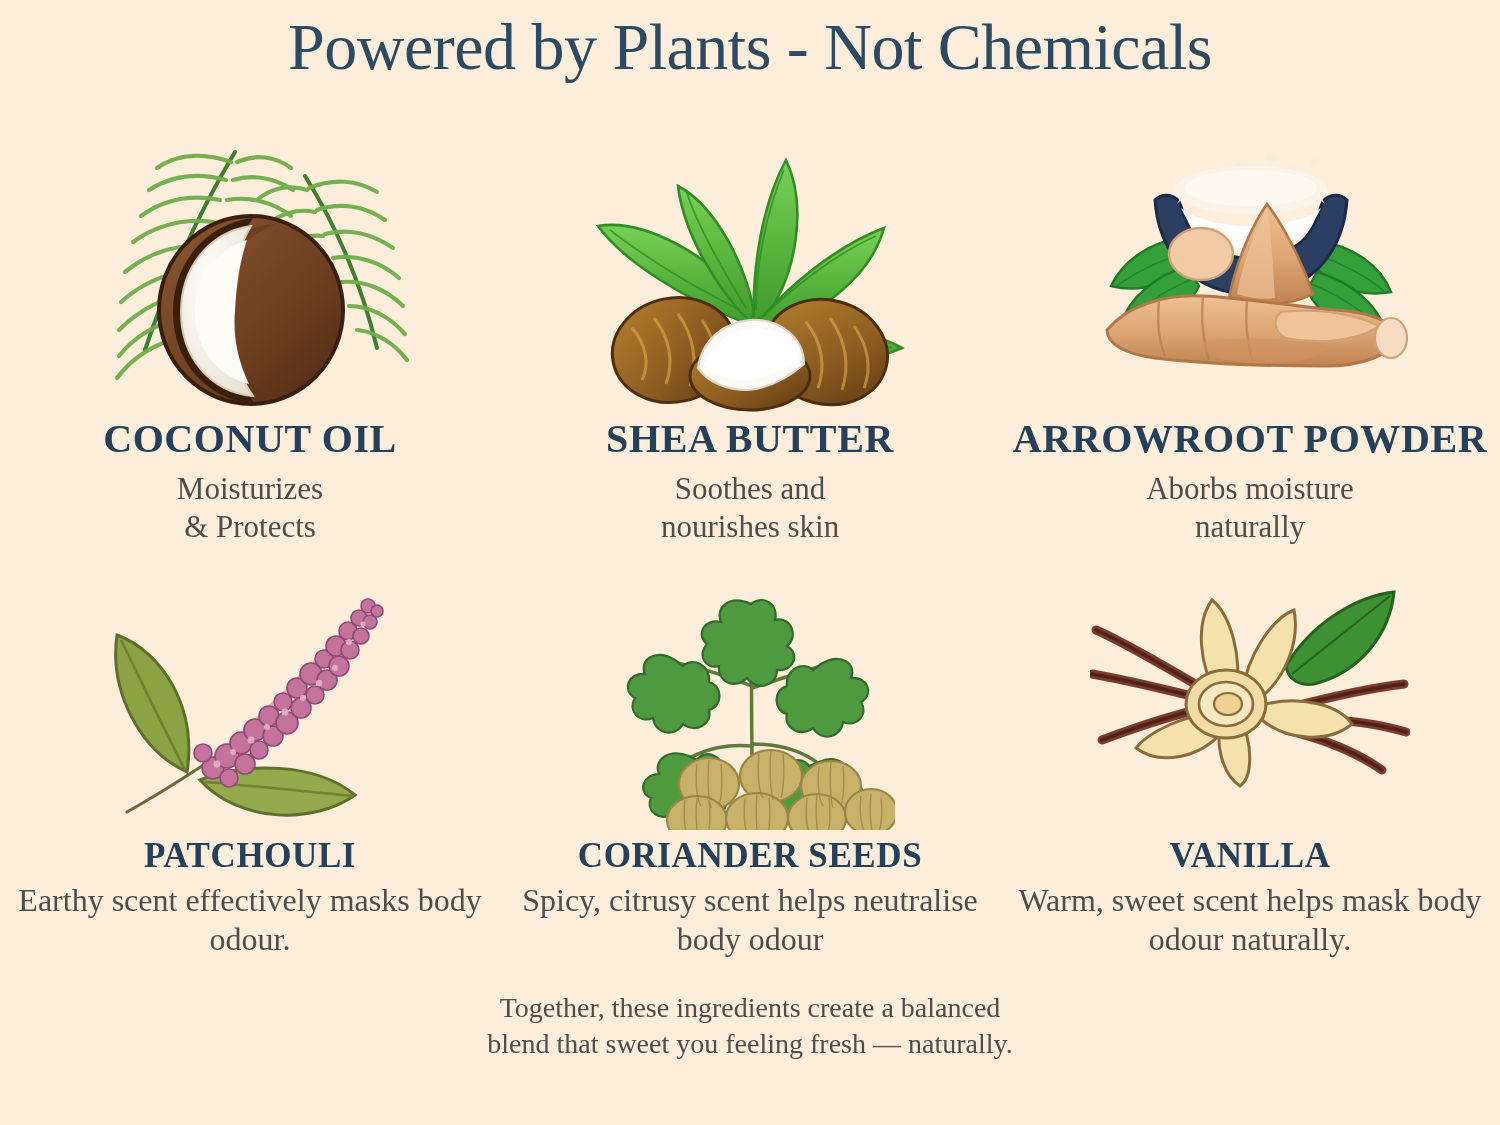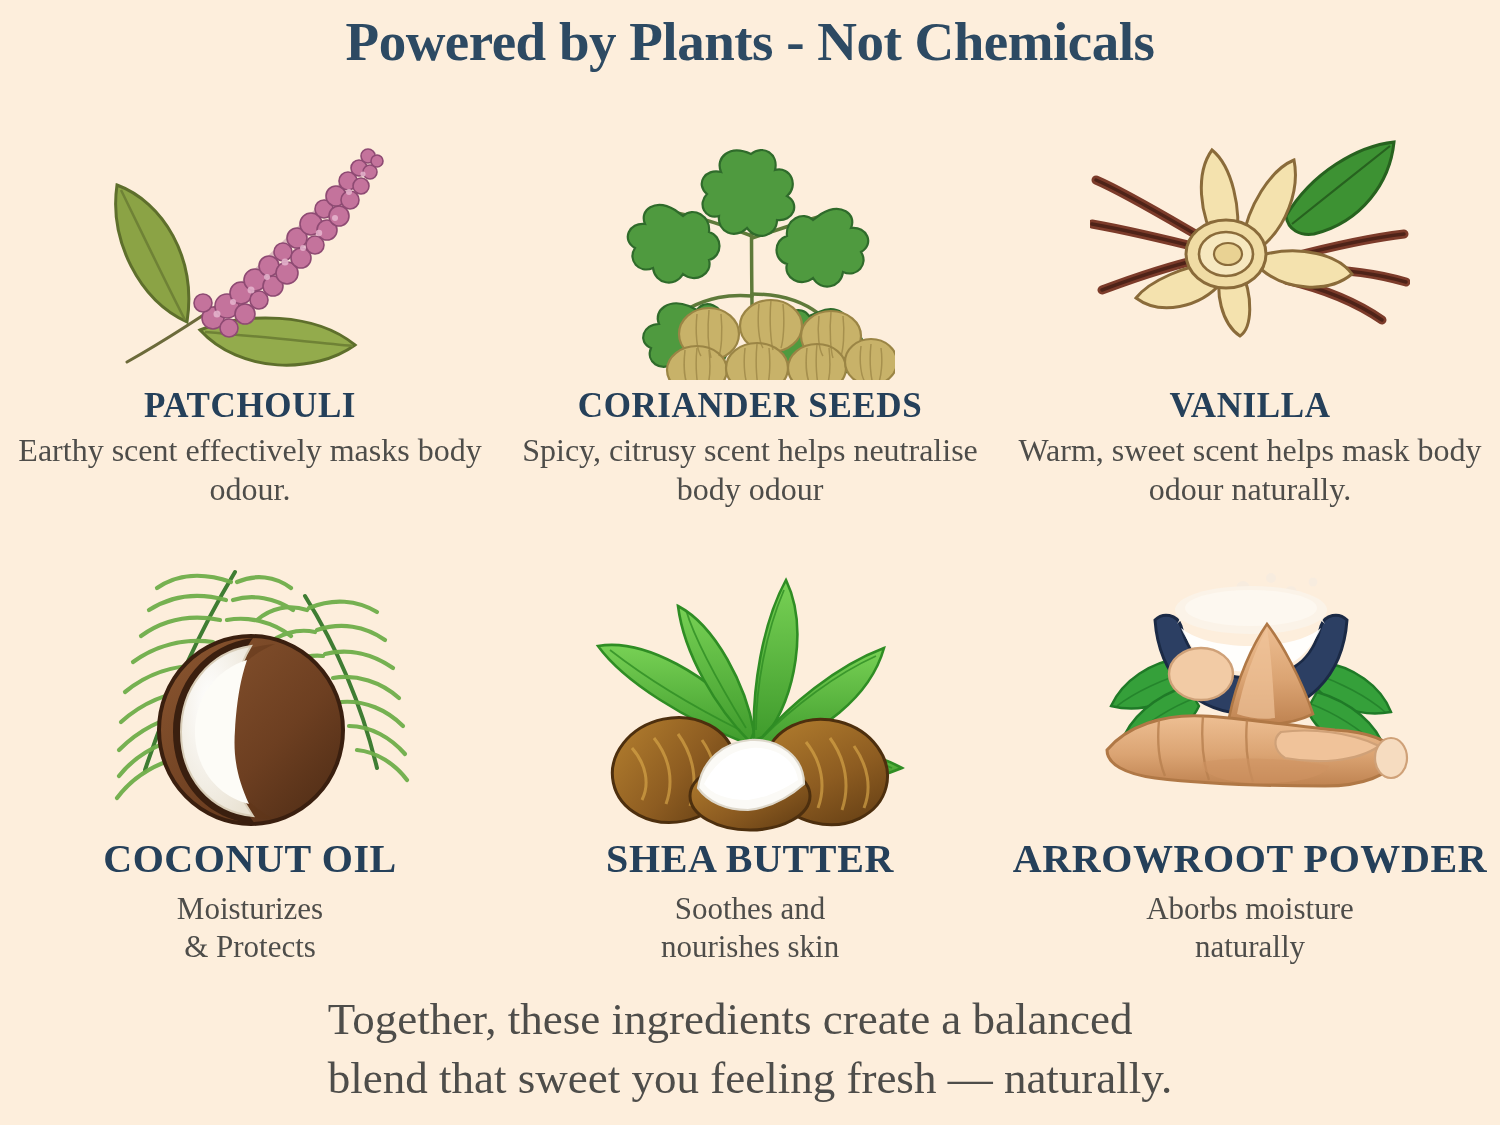--- a/index.html
+++ b/index.html
@@ -28,22 +28,22 @@
   
   .title-bar {
     width: 100%;
     text-align: center;
     padding-top: 14px;
     height: 112px;
     flex: 0 0 auto;
   }
   .title {
     font-family: "Liberation Serif", "DejaVu Serif", serif;
-    font-weight: 700;
-    font-size: 55px;
+    font-weight: 400;
+    font-size: 66px;
     line-height: 1;
     letter-spacing: -0.5px;
     color: #2d4a63;
     white-space: nowrap;
   }
 
   
   .row {
     display: flex;
     width: 100%;
@@ -95,33 +95,225 @@
 
   
   .footer {
     flex: 1 1 auto;
     display: flex;
     align-items: flex-start;
     justify-content: center;
     padding-top: 8px;
   }
   .footer-text {
-    font-size: 45px;
+    text-align: center;
+    font-size: 28px;
     line-height: 1.3;
     color: #4e4d4a;
   }
   .footer-line { display: block; }
 </style>
 </head>
 <body>
 
 <div class="page">
 
   <div class="title-bar">
     <h1 class="title">Powered by Plants - Not Chemicals</h1>
+  </div>
+
+  <div class="row row-2">
+
+    <div class="cell">
+      <div class="art">
+        <svg width="330" height="280" viewBox="0 0 330 280">
+          <defs>
+            <linearGradient id="huskG" x1="0" y1="0" x2="1" y2="1">
+              <stop offset="0%" stop-color="#8b5630"></stop>
+                <stop offset="60%" stop-color="#6d3f21"></stop>
+              <stop offset="100%" stop-color="#4b2a14"></stop>
+            </linearGradient>
+            <radialGradient id="fleshG" cx="40%" cy="35%" r="75%">
+              <stop offset="0%" stop-color="#ffffff"></stop>
+                <stop offset="100%" stop-color="#eae3d4"></stop>
+            </radialGradient>
+          </defs>
+
+          <g stroke="#5ba03f" stroke-width="3" fill="none" stroke-linecap="round">
+            <path d="M150 20 C120 70 86 140 60 218" stroke="#3f7d33" stroke-width="4"></path>
+            <path d="M220 44 C250 92 276 150 292 216" stroke="#3f7d33" stroke-width="4"></path>
+          </g>
+          <g stroke="#6fae4a" stroke-width="4.2" fill="none" stroke-linecap="round" opacity="0.95">
+
+            <path d="M146 30 C118 20 92 22 72 36"></path>  
+              <path d="M141 48 C112 40 86 44 64 58"></path>
+            <path d="M135 68 C105 62 78 68 56 84"></path>  
+              <path d="M128 90 C98 86 70 94 48 110"></path>
+            <path d="M120 114 C90 112 62 122 40 140"></path>
+              <path d="M112 138 C82 140 56 152 36 170"></path>
+            <path d="M104 162 C76 166 52 180 34 198"></path>
+              <path d="M96 186 C70 192 48 206 34 224"></path>
+            <path d="M86 208 C62 216 44 230 32 246"></path>
+            <path d="M152 30 C170 22 190 24 206 36"></path> 
+              <path d="M148 48 C168 42 190 46 208 58"></path>
+            <path d="M142 68 C164 64 188 70 206 84"></path>
+
+            <path d="M224 56 C248 46 272 48 292 60"></path> 
+              <path d="M232 78 C256 70 280 74 300 88"></path>
+            <path d="M240 102 C264 96 288 102 308 116"></path>
+              <path d="M248 126 C272 122 296 130 314 146"></path>
+            <path d="M256 150 C280 148 302 158 318 174"></path>
+              <path d="M264 174 C286 174 306 186 320 202"></path>
+            <path d="M272 198 C292 200 310 212 322 228"></path>
+            <path d="M222 58 C204 52 186 56 172 68"></path>  
+              <path d="M230 80 C212 76 194 82 180 94"></path>
+            <path d="M238 104 C220 102 202 110 190 122"></path>
+          </g>
+
+          <ellipse cx="166" cy="178" rx="92" ry="94" fill="url(#huskG)" stroke="#3a1f0f" stroke-width="4"></ellipse>
+          <path d="M190 92 C134 96 92 136 94 188 C96 238 140 270 186 266 C150 244 128 208 130 172
+                   C132 136 156 106 190 92 Z" fill="#5f3518" opacity="0.45"></path>
+
+          <path d="M168 86 C120 92 88 132 88 180 C88 230 122 268 170 272
+                   C150 244 138 210 140 176 C142 138 152 108 168 86 Z" fill="#3a1f0f"></path>
+          <path d="M166 94 C124 100 96 136 96 180 C96 226 126 260 168 264
+                   C150 238 142 208 144 176 C146 140 154 114 166 94 Z" fill="url(#fleshG)" stroke="#d8cdb8" stroke-width="2"></path>
+          <path d="M162 108 C130 118 110 146 110 180 C110 216 132 244 164 252
+                   C152 226 148 204 150 178 C152 146 156 126 162 108 Z" fill="#fdfcf7"></path>
+        </svg>
+      </div>
+      <div class="cap-name">COCONUT OIL</div>
+      <div class="cap-desc">Moisturizes<br>&amp; Protects</div>
+    </div>
+
+    <div class="cell">
+      <div class="art">
+        <svg width="320" height="260" viewBox="0 0 320 260">
+          <defs>
+            <linearGradient id="leafG" x1="0" y1="0" x2="0" y2="1">
+              <stop offset="0%" stop-color="#78d155"></stop>
+                <stop offset="100%" stop-color="#3f9b2c"></stop>
+            </linearGradient>
+            <linearGradient id="nutG" x1="0" y1="0" x2="1" y2="1">
+              <stop offset="0%" stop-color="#b5802f"></stop>
+                <stop offset="55%" stop-color="#8d5c21"></stop>
+              <stop offset="100%" stop-color="#5e3a12"></stop>
+            </linearGradient>
+          </defs>
+
+          <g fill="url(#leafG)" stroke="#2f8d24" stroke-width="2.6">
+            <path d="M158 172 C96 148 34 110 8 74 C54 66 122 104 158 152 Z"></path>
+            <path d="M160 170 C126 136 94 82 88 34 C126 54 156 114 164 160 Z"></path>
+            <path d="M164 168 C162 118 172 52 196 8 C218 54 206 124 176 164 Z"></path>
+            <path d="M168 170 C198 134 246 94 294 76 C280 126 228 164 178 178 Z"></path>
+            <path d="M166 176 C204 168 268 172 312 196 C268 216 200 206 168 186 Z"></path>
+          </g>
+          <g stroke="#2f8d24" stroke-width="1.8" fill="none" opacity="0.8">
+            <path d="M150 158 C106 136 56 106 20 78"></path>
+            <path d="M156 156 C134 120 106 72 96 38"></path>
+            <path d="M166 158 C166 114 176 60 194 18"></path>
+            <path d="M172 166 C204 134 246 102 286 84"></path>
+            <path d="M172 180 C208 174 262 178 302 196"></path>
+          </g>
+
+          <g>
+            <ellipse cx="84" cy="198" rx="62" ry="52" fill="url(#nutG)" stroke="#4d2f0e" stroke-width="3" transform="rotate(-12 84 198)"></ellipse>
+            <g stroke="#d9a84a" stroke-width="3" fill="none" opacity="0.65">
+              <path d="M42 176 C56 192 60 212 52 228"></path>
+                <path d="M64 166 C80 186 84 210 76 232"></path>
+              <path d="M88 162 C104 184 108 210 100 234"></path>
+                <path d="M112 168 C126 188 130 212 122 232"></path>
+            </g>
+            <ellipse cx="236" cy="200" rx="62" ry="52" fill="url(#nutG)" stroke="#4d2f0e" stroke-width="3" transform="rotate(14 236 200)"></ellipse>
+            <g stroke="#d9a84a" stroke-width="3" fill="none" opacity="0.65">
+              <path d="M194 182 C208 198 212 218 204 234"></path>
+                <path d="M216 170 C232 190 236 214 228 236"></path>
+              <path d="M240 166 C256 188 260 214 252 238"></path>
+                <path d="M264 174 C278 194 282 216 274 236"></path>
+            </g>
+
+            <ellipse cx="160" cy="224" rx="60" ry="34" fill="url(#nutG)" stroke="#4d2f0e" stroke-width="3"></ellipse>
+            <path d="M108 216 C112 188 134 170 160 168 C190 166 214 186 214 212
+                     C196 228 176 236 158 238 C136 238 118 230 108 216 Z" fill="#fbfaf6" stroke="#ded8cb" stroke-width="2.2"></path>
+            <path d="M114 212 C124 192 140 178 162 176 C188 174 206 190 208 208
+                     C190 220 174 226 158 228 C136 228 122 222 114 212 Z" fill="#ffffff"></path>
+          </g>
+        </svg>
+      </div>
+      <div class="cap-name">SHEA BUTTER</div>
+      <div class="cap-desc">Soothes and<br>nourishes skin</div>
+    </div>
+
+    <div class="cell">
+      <div class="art">
+        <svg width="330" height="240" viewBox="0 0 330 240" style="margin-bottom:26px">
+          <defs>
+            <linearGradient id="rootG" x1="0" y1="0" x2="0" y2="1">
+              <stop offset="0%" stop-color="#eebf93"></stop>
+                <stop offset="55%" stop-color="#dba473"></stop>
+              <stop offset="100%" stop-color="#bf8351"></stop>
+            </linearGradient>
+          </defs>
+
+          <g fill="#f7ece0" opacity="0.85">
+            <circle cx="158" cy="22" r="7"></circle>
+              <circle cx="186" cy="12" r="5"></circle>
+            <circle cx="206" cy="26" r="6"></circle>
+              <circle cx="136" cy="34" r="5"></circle>
+            <circle cx="228" cy="16" r="4.5"></circle>
+          </g>
+
+          <g fill="#35a03a" stroke="#1f7a27" stroke-width="2.4">
+            <path d="M96 92 C66 96 38 114 26 140 C58 148 92 136 108 112 Z"></path>
+            <path d="M102 120 C70 130 44 152 36 178 C70 182 102 166 114 140 Z"></path>
+            <path d="M236 96 C268 100 296 120 306 146 C272 152 240 138 226 114 Z"></path>
+            <path d="M232 126 C266 136 292 158 300 184 C264 188 234 170 222 144 Z"></path>
+          </g>
+          <g stroke="#1f7a27" stroke-width="1.6" fill="none" opacity="0.7">
+            <path d="M104 106 C80 112 50 126 32 140"></path>
+              <path d="M110 132 C84 142 58 160 40 176"></path>
+            <path d="M230 108 C254 116 282 130 300 146"></path>
+              <path d="M226 138 C252 148 278 166 296 182"></path>
+          </g>
+
+          <g>
+            <path d="M70 54 C78 46 92 48 96 60 C104 92 124 112 166 112 C208 112 228 92 236 60
+                     C240 48 254 46 262 54 C258 110 222 148 166 148 C110 148 74 110 70 54 Z" fill="#2c3f63" stroke="#1b2a46" stroke-width="3"></path>
+            <path d="M96 62 C110 92 130 106 166 106 C202 106 222 92 236 62
+                     C224 72 200 80 166 80 C132 80 108 72 96 62 Z" fill="#ffffff" opacity="0.9"></path>
+            <path d="M92 58 C104 36 132 22 166 22 C200 22 228 36 240 58
+                     C224 42 198 34 166 34 C134 34 108 42 92 58 Z" fill="#fbf3e8"></path>
+            <ellipse cx="166" cy="44" rx="76" ry="24" fill="#fbf3e8"></ellipse>
+            <ellipse cx="166" cy="42" rx="66" ry="18" fill="#fdf8f0"></ellipse>
+          </g>
+
+          <path d="M182 58 C196 76 216 112 228 148 C204 160 168 162 144 152
+                   C152 112 168 78 182 58 Z" fill="url(#rootG)" stroke="#b07846" stroke-width="2.6"></path>
+          <path d="M182 62 C170 84 158 116 152 148 C164 152 178 154 190 152
+                   C188 118 186 86 182 62 Z" fill="#f0c39a" opacity="0.7"></path>
+          <ellipse cx="116" cy="108" rx="32" ry="26" fill="#f2cba5" stroke="#cfa178" stroke-width="2.4"></ellipse>
+
+          <path d="M22 184 C42 160 78 148 118 150 C160 152 206 160 250 164
+                   C284 166 306 174 314 190 C306 210 276 220 240 220
+                   C186 220 120 218 70 212 C40 208 22 198 22 184 Z" fill="url(#rootG)" stroke="#b07846" stroke-width="3"></path>
+          <g stroke="#b8804f" stroke-width="2.4" fill="none" opacity="0.8">
+            <path d="M74 154 C72 176 74 196 80 210"></path>
+            <path d="M118 150 C116 174 118 196 124 214"></path>
+            <path d="M162 154 C160 178 162 198 168 216"></path>
+          </g>
+          <path d="M196 166 C226 162 266 166 294 180 C272 196 232 198 200 192
+                   C188 184 188 172 196 166 Z" fill="#f0c39a" stroke="#cfa178" stroke-width="2.2"></path>
+          <path d="M118 196 C152 190 202 192 244 200 C238 214 196 220 152 216
+                   C126 212 114 204 118 196 Z" fill="#cf9462" opacity="0.55"></path>
+          <ellipse cx="306" cy="192" rx="16" ry="20" fill="#f6dcc0" stroke="#cfa178" stroke-width="2.2"></ellipse>
+        </svg>
+      </div>
+      <div class="cap-name">ARROWROOT POWDER</div>
+      <div class="cap-desc">Aborbs moisture<br>naturally</div>
+    </div>
   </div>
 
   <div class="row row-1">
 
     <div class="cell">
       <div class="art">
         <svg width="290" height="250" viewBox="0 0 290 250">
           <g stroke="#6c6a3a" stroke-width="3" fill="none" stroke-linecap="round">
             <path d="M22 232 C70 205 110 178 150 150"></path>
           </g>
@@ -276,211 +468,20 @@
             <ellipse cx="136" cy="116" rx="27" ry="22" fill="#f6e8bf" stroke="#8a6b3a" stroke-width="2.6"></ellipse>
             <ellipse cx="138" cy="116" rx="14" ry="11" fill="#e9d293" stroke="#8a6b3a" stroke-width="2.2"></ellipse>
           </g>
         </svg>
       </div>
       <div class="cap-name">VANILLA</div>
       <div class="cap-desc">Warm, sweet scent helps mask body odour naturally.</div>
     </div>
   </div>
 
-  <div class="row row-2">
-
-    <div class="cell">
-      <div class="art">
-        <svg width="330" height="280" viewBox="0 0 330 280">
-          <defs>
-            <linearGradient id="huskG" x1="0" y1="0" x2="1" y2="1">
-              <stop offset="0%" stop-color="#8b5630"></stop>
-                <stop offset="60%" stop-color="#6d3f21"></stop>
-              <stop offset="100%" stop-color="#4b2a14"></stop>
-            </linearGradient>
-            <radialGradient id="fleshG" cx="40%" cy="35%" r="75%">
-              <stop offset="0%" stop-color="#ffffff"></stop>
-                <stop offset="100%" stop-color="#eae3d4"></stop>
-            </radialGradient>
-          </defs>
-
-          <g stroke="#5ba03f" stroke-width="3" fill="none" stroke-linecap="round">
-            <path d="M150 20 C120 70 86 140 60 218" stroke="#3f7d33" stroke-width="4"></path>
-            <path d="M220 44 C250 92 276 150 292 216" stroke="#3f7d33" stroke-width="4"></path>
-          </g>
-          <g stroke="#6fae4a" stroke-width="4.2" fill="none" stroke-linecap="round" opacity="0.95">
-
-            <path d="M146 30 C118 20 92 22 72 36"></path>  
-              <path d="M141 48 C112 40 86 44 64 58"></path>
-            <path d="M135 68 C105 62 78 68 56 84"></path>  
-              <path d="M128 90 C98 86 70 94 48 110"></path>
-            <path d="M120 114 C90 112 62 122 40 140"></path>
-              <path d="M112 138 C82 140 56 152 36 170"></path>
-            <path d="M104 162 C76 166 52 180 34 198"></path>
-              <path d="M96 186 C70 192 48 206 34 224"></path>
-            <path d="M86 208 C62 216 44 230 32 246"></path>
-            <path d="M152 30 C170 22 190 24 206 36"></path> 
-              <path d="M148 48 C168 42 190 46 208 58"></path>
-            <path d="M142 68 C164 64 188 70 206 84"></path>
-
-            <path d="M224 56 C248 46 272 48 292 60"></path> 
-              <path d="M232 78 C256 70 280 74 300 88"></path>
-            <path d="M240 102 C264 96 288 102 308 116"></path>
-              <path d="M248 126 C272 122 296 130 314 146"></path>
-            <path d="M256 150 C280 148 302 158 318 174"></path>
-              <path d="M264 174 C286 174 306 186 320 202"></path>
-            <path d="M272 198 C292 200 310 212 322 228"></path>
-            <path d="M222 58 C204 52 186 56 172 68"></path>  
-              <path d="M230 80 C212 76 194 82 180 94"></path>
-            <path d="M238 104 C220 102 202 110 190 122"></path>
-          </g>
-
-          <ellipse cx="166" cy="178" rx="92" ry="94" fill="url(#huskG)" stroke="#3a1f0f" stroke-width="4"></ellipse>
-          <path d="M190 92 C134 96 92 136 94 188 C96 238 140 270 186 266 C150 244 128 208 130 172
-                   C132 136 156 106 190 92 Z" fill="#5f3518" opacity="0.45"></path>
-
-          <path d="M168 86 C120 92 88 132 88 180 C88 230 122 268 170 272
-                   C150 244 138 210 140 176 C142 138 152 108 168 86 Z" fill="#3a1f0f"></path>
-          <path d="M166 94 C124 100 96 136 96 180 C96 226 126 260 168 264
-                   C150 238 142 208 144 176 C146 140 154 114 166 94 Z" fill="url(#fleshG)" stroke="#d8cdb8" stroke-width="2"></path>
-          <path d="M162 108 C130 118 110 146 110 180 C110 216 132 244 164 252
-                   C152 226 148 204 150 178 C152 146 156 126 162 108 Z" fill="#fdfcf7"></path>
-        </svg>
-      </div>
-      <div class="cap-name">COCONUT OIL</div>
-      <div class="cap-desc">Moisturizes<br>&amp; Protects</div>
-    </div>
-
-    <div class="cell">
-      <div class="art">
-        <svg width="320" height="260" viewBox="0 0 320 260">
-          <defs>
-            <linearGradient id="leafG" x1="0" y1="0" x2="0" y2="1">
-              <stop offset="0%" stop-color="#78d155"></stop>
-                <stop offset="100%" stop-color="#3f9b2c"></stop>
-            </linearGradient>
-            <linearGradient id="nutG" x1="0" y1="0" x2="1" y2="1">
-              <stop offset="0%" stop-color="#b5802f"></stop>
-                <stop offset="55%" stop-color="#8d5c21"></stop>
-              <stop offset="100%" stop-color="#5e3a12"></stop>
-            </linearGradient>
-          </defs>
-
-          <g fill="url(#leafG)" stroke="#2f8d24" stroke-width="2.6">
-            <path d="M158 172 C96 148 34 110 8 74 C54 66 122 104 158 152 Z"></path>
-            <path d="M160 170 C126 136 94 82 88 34 C126 54 156 114 164 160 Z"></path>
-            <path d="M164 168 C162 118 172 52 196 8 C218 54 206 124 176 164 Z"></path>
-            <path d="M168 170 C198 134 246 94 294 76 C280 126 228 164 178 178 Z"></path>
-            <path d="M166 176 C204 168 268 172 312 196 C268 216 200 206 168 186 Z"></path>
-          </g>
-          <g stroke="#2f8d24" stroke-width="1.8" fill="none" opacity="0.8">
-            <path d="M150 158 C106 136 56 106 20 78"></path>
-            <path d="M156 156 C134 120 106 72 96 38"></path>
-            <path d="M166 158 C166 114 176 60 194 18"></path>
-            <path d="M172 166 C204 134 246 102 286 84"></path>
-            <path d="M172 180 C208 174 262 178 302 196"></path>
-          </g>
-
-          <g>
-            <ellipse cx="84" cy="198" rx="62" ry="52" fill="url(#nutG)" stroke="#4d2f0e" stroke-width="3" transform="rotate(-12 84 198)"></ellipse>
-            <g stroke="#d9a84a" stroke-width="3" fill="none" opacity="0.65">
-              <path d="M42 176 C56 192 60 212 52 228"></path>
-                <path d="M64 166 C80 186 84 210 76 232"></path>
-              <path d="M88 162 C104 184 108 210 100 234"></path>
-                <path d="M112 168 C126 188 130 212 122 232"></path>
-            </g>
-            <ellipse cx="236" cy="200" rx="62" ry="52" fill="url(#nutG)" stroke="#4d2f0e" stroke-width="3" transform="rotate(14 236 200)"></ellipse>
-            <g stroke="#d9a84a" stroke-width="3" fill="none" opacity="0.65">
-              <path d="M194 182 C208 198 212 218 204 234"></path>
-                <path d="M216 170 C232 190 236 214 228 236"></path>
-              <path d="M240 166 C256 188 260 214 252 238"></path>
-                <path d="M264 174 C278 194 282 216 274 236"></path>
-            </g>
-
-            <ellipse cx="160" cy="224" rx="60" ry="34" fill="url(#nutG)" stroke="#4d2f0e" stroke-width="3"></ellipse>
-            <path d="M108 216 C112 188 134 170 160 168 C190 166 214 186 214 212
-                     C196 228 176 236 158 238 C136 238 118 230 108 216 Z" fill="#fbfaf6" stroke="#ded8cb" stroke-width="2.2"></path>
-            <path d="M114 212 C124 192 140 178 162 176 C188 174 206 190 208 208
-                     C190 220 174 226 158 228 C136 228 122 222 114 212 Z" fill="#ffffff"></path>
-          </g>
-        </svg>
-      </div>
-      <div class="cap-name">SHEA BUTTER</div>
-      <div class="cap-desc">Soothes and<br>nourishes skin</div>
-    </div>
-
-    <div class="cell">
-      <div class="art">
-        <svg width="330" height="240" viewBox="0 0 330 240" style="margin-bottom:26px">
-          <defs>
-            <linearGradient id="rootG" x1="0" y1="0" x2="0" y2="1">
-              <stop offset="0%" stop-color="#eebf93"></stop>
-                <stop offset="55%" stop-color="#dba473"></stop>
-              <stop offset="100%" stop-color="#bf8351"></stop>
-            </linearGradient>
-          </defs>
-
-          <g fill="#f7ece0" opacity="0.85">
-            <circle cx="158" cy="22" r="7"></circle>
-              <circle cx="186" cy="12" r="5"></circle>
-            <circle cx="206" cy="26" r="6"></circle>
-              <circle cx="136" cy="34" r="5"></circle>
-            <circle cx="228" cy="16" r="4.5"></circle>
-          </g>
-
-          <g fill="#35a03a" stroke="#1f7a27" stroke-width="2.4">
-            <path d="M96 92 C66 96 38 114 26 140 C58 148 92 136 108 112 Z"></path>
-            <path d="M102 120 C70 130 44 152 36 178 C70 182 102 166 114 140 Z"></path>
-            <path d="M236 96 C268 100 296 120 306 146 C272 152 240 138 226 114 Z"></path>
-            <path d="M232 126 C266 136 292 158 300 184 C264 188 234 170 222 144 Z"></path>
-          </g>
-          <g stroke="#1f7a27" stroke-width="1.6" fill="none" opacity="0.7">
-            <path d="M104 106 C80 112 50 126 32 140"></path>
-              <path d="M110 132 C84 142 58 160 40 176"></path>
-            <path d="M230 108 C254 116 282 130 300 146"></path>
-              <path d="M226 138 C252 148 278 166 296 182"></path>
-          </g>
-
-          <g>
-            <path d="M70 54 C78 46 92 48 96 60 C104 92 124 112 166 112 C208 112 228 92 236 60
-                     C240 48 254 46 262 54 C258 110 222 148 166 148 C110 148 74 110 70 54 Z" fill="#2c3f63" stroke="#1b2a46" stroke-width="3"></path>
-            <path d="M96 62 C110 92 130 106 166 106 C202 106 222 92 236 62
-                     C224 72 200 80 166 80 C132 80 108 72 96 62 Z" fill="#ffffff" opacity="0.9"></path>
-            <path d="M92 58 C104 36 132 22 166 22 C200 22 228 36 240 58
-                     C224 42 198 34 166 34 C134 34 108 42 92 58 Z" fill="#fbf3e8"></path>
-            <ellipse cx="166" cy="44" rx="76" ry="24" fill="#fbf3e8"></ellipse>
-            <ellipse cx="166" cy="42" rx="66" ry="18" fill="#fdf8f0"></ellipse>
-          </g>
-
-          <path d="M182 58 C196 76 216 112 228 148 C204 160 168 162 144 152
-                   C152 112 168 78 182 58 Z" fill="url(#rootG)" stroke="#b07846" stroke-width="2.6"></path>
-          <path d="M182 62 C170 84 158 116 152 148 C164 152 178 154 190 152
-                   C188 118 186 86 182 62 Z" fill="#f0c39a" opacity="0.7"></path>
-          <ellipse cx="116" cy="108" rx="32" ry="26" fill="#f2cba5" stroke="#cfa178" stroke-width="2.4"></ellipse>
-
-          <path d="M22 184 C42 160 78 148 118 150 C160 152 206 160 250 164
-                   C284 166 306 174 314 190 C306 210 276 220 240 220
-                   C186 220 120 218 70 212 C40 208 22 198 22 184 Z" fill="url(#rootG)" stroke="#b07846" stroke-width="3"></path>
-          <g stroke="#b8804f" stroke-width="2.4" fill="none" opacity="0.8">
-            <path d="M74 154 C72 176 74 196 80 210"></path>
-            <path d="M118 150 C116 174 118 196 124 214"></path>
-            <path d="M162 154 C160 178 162 198 168 216"></path>
-          </g>
-          <path d="M196 166 C226 162 266 166 294 180 C272 196 232 198 200 192
-                   C188 184 188 172 196 166 Z" fill="#f0c39a" stroke="#cfa178" stroke-width="2.2"></path>
-          <path d="M118 196 C152 190 202 192 244 200 C238 214 196 220 152 216
-                   C126 212 114 204 118 196 Z" fill="#cf9462" opacity="0.55"></path>
-          <ellipse cx="306" cy="192" rx="16" ry="20" fill="#f6dcc0" stroke="#cfa178" stroke-width="2.2"></ellipse>
-        </svg>
-      </div>
-      <div class="cap-name">ARROWROOT POWDER</div>
-      <div class="cap-desc">Aborbs moisture<br>naturally</div>
-    </div>
-  </div>
-
   <div class="footer">
     <div class="footer-text">
       <span class="footer-line">Together, these ingredients create a balanced</span>
       <span class="footer-line">blend that sweet you feeling fresh — naturally.</span>
     </div>
   </div>
 
 </div>
 
 </body></html>

